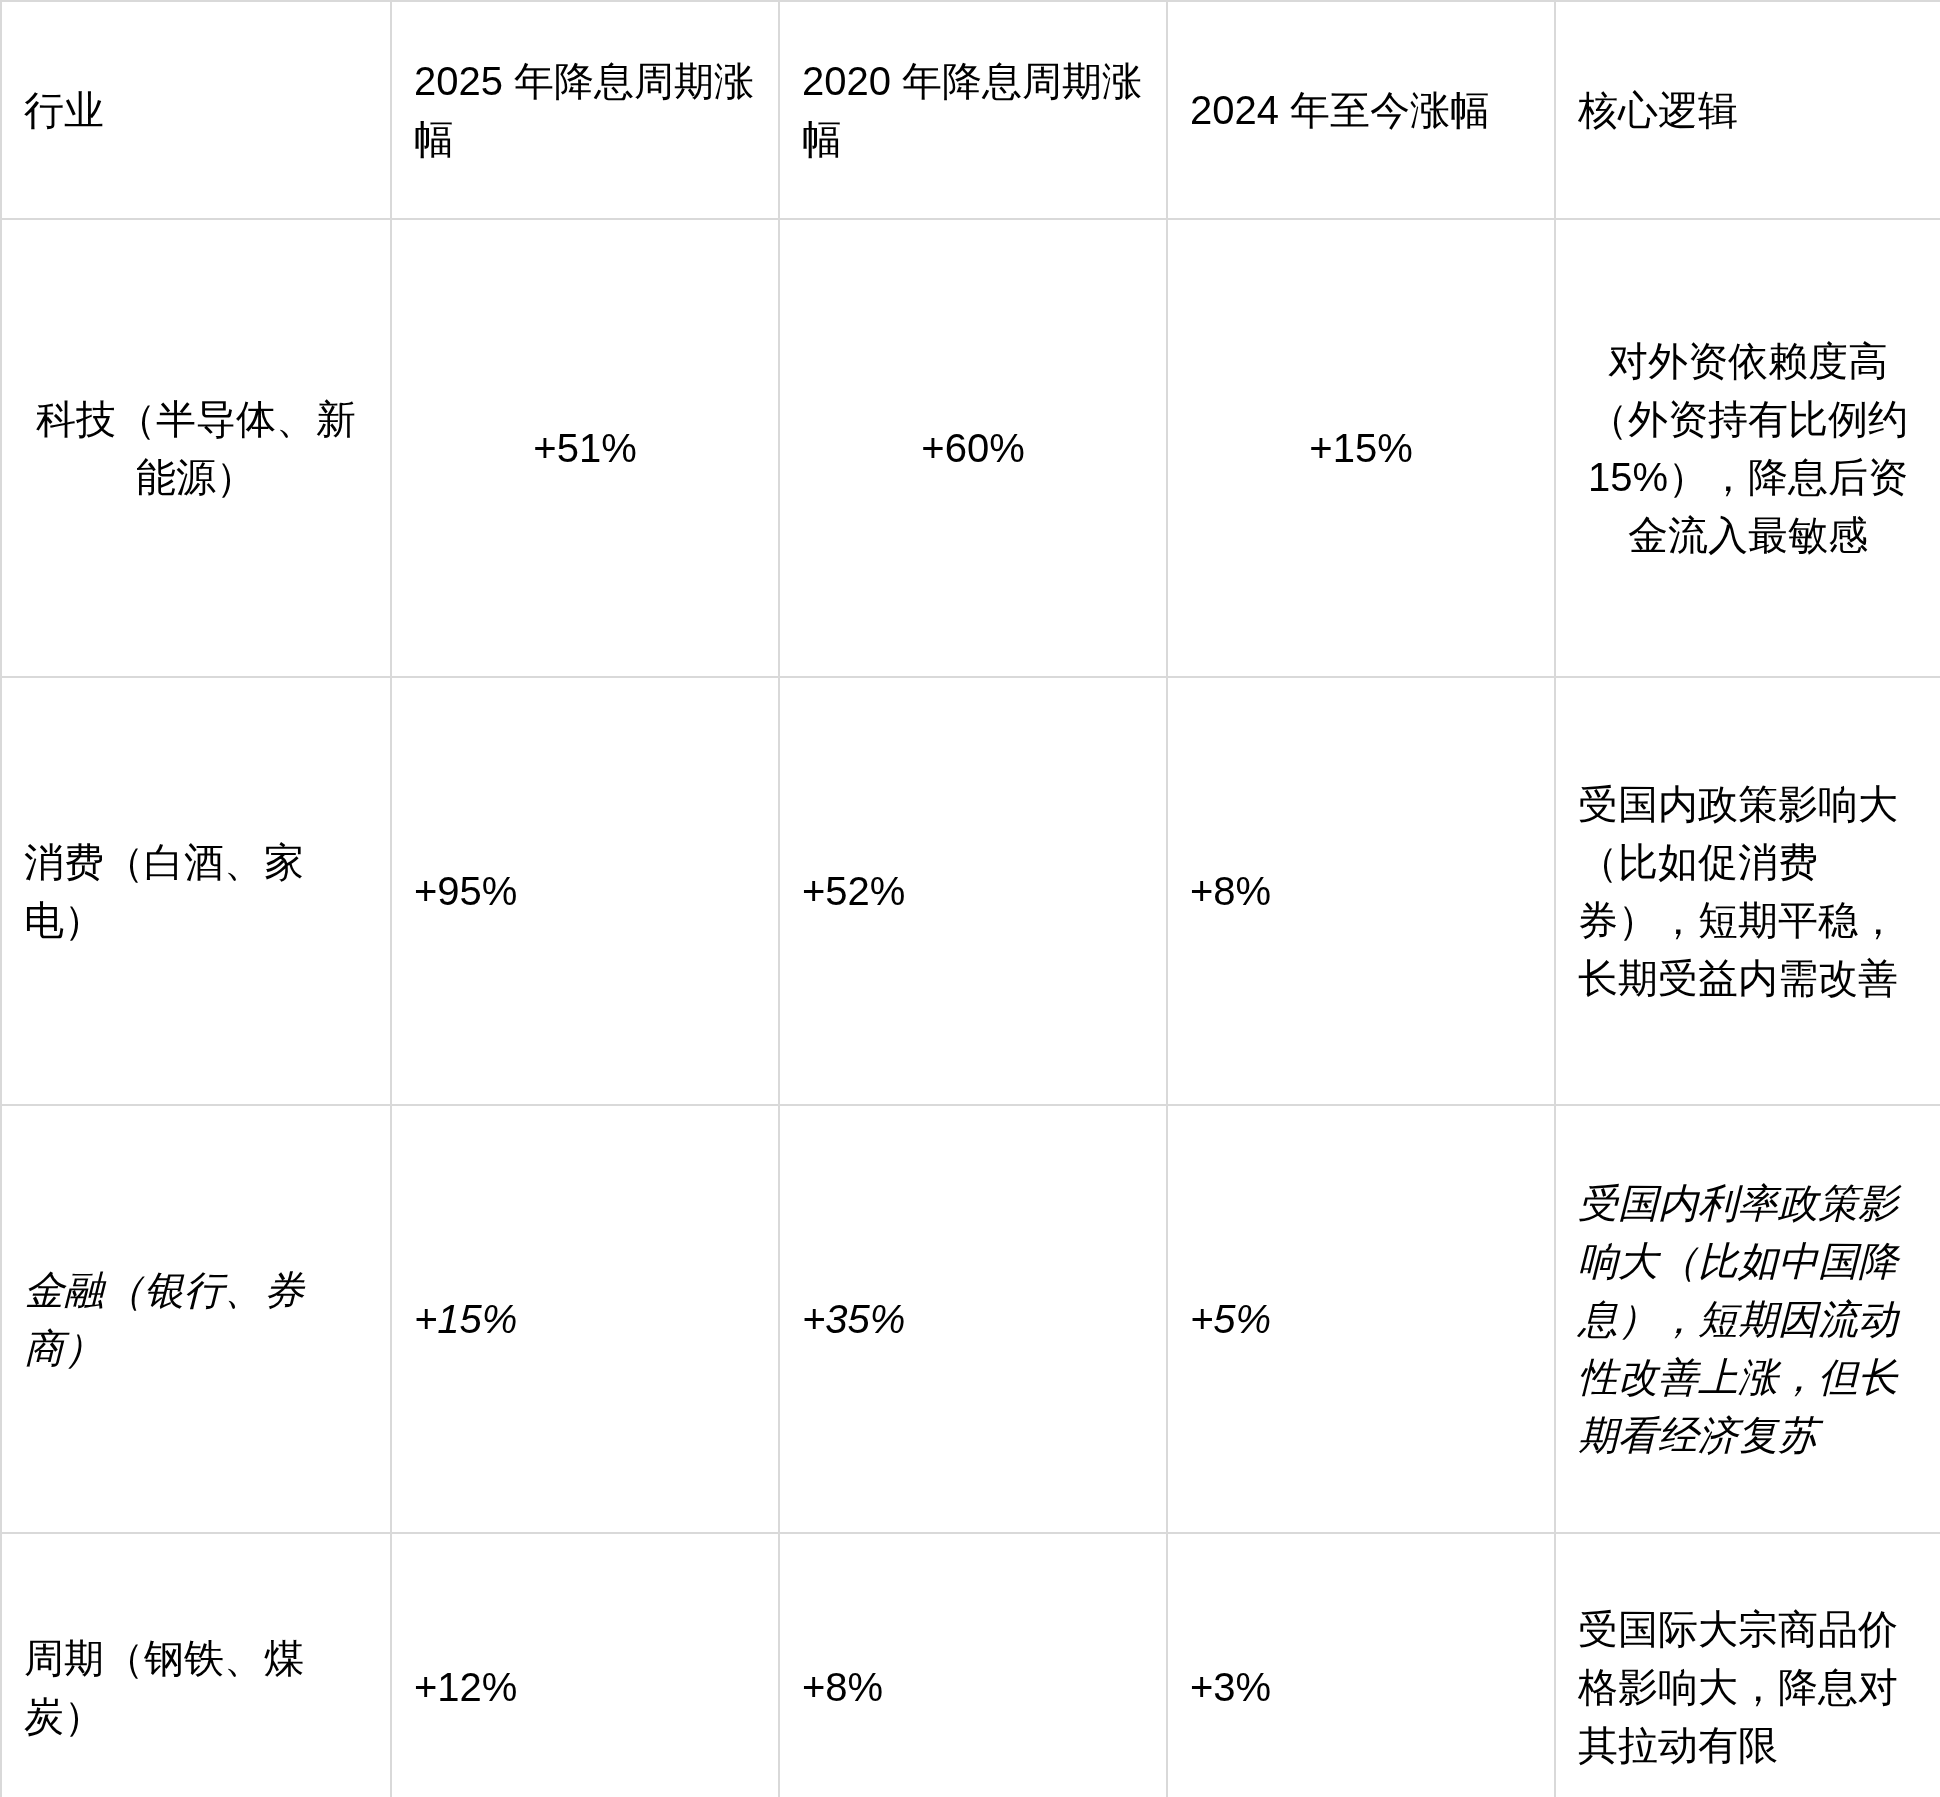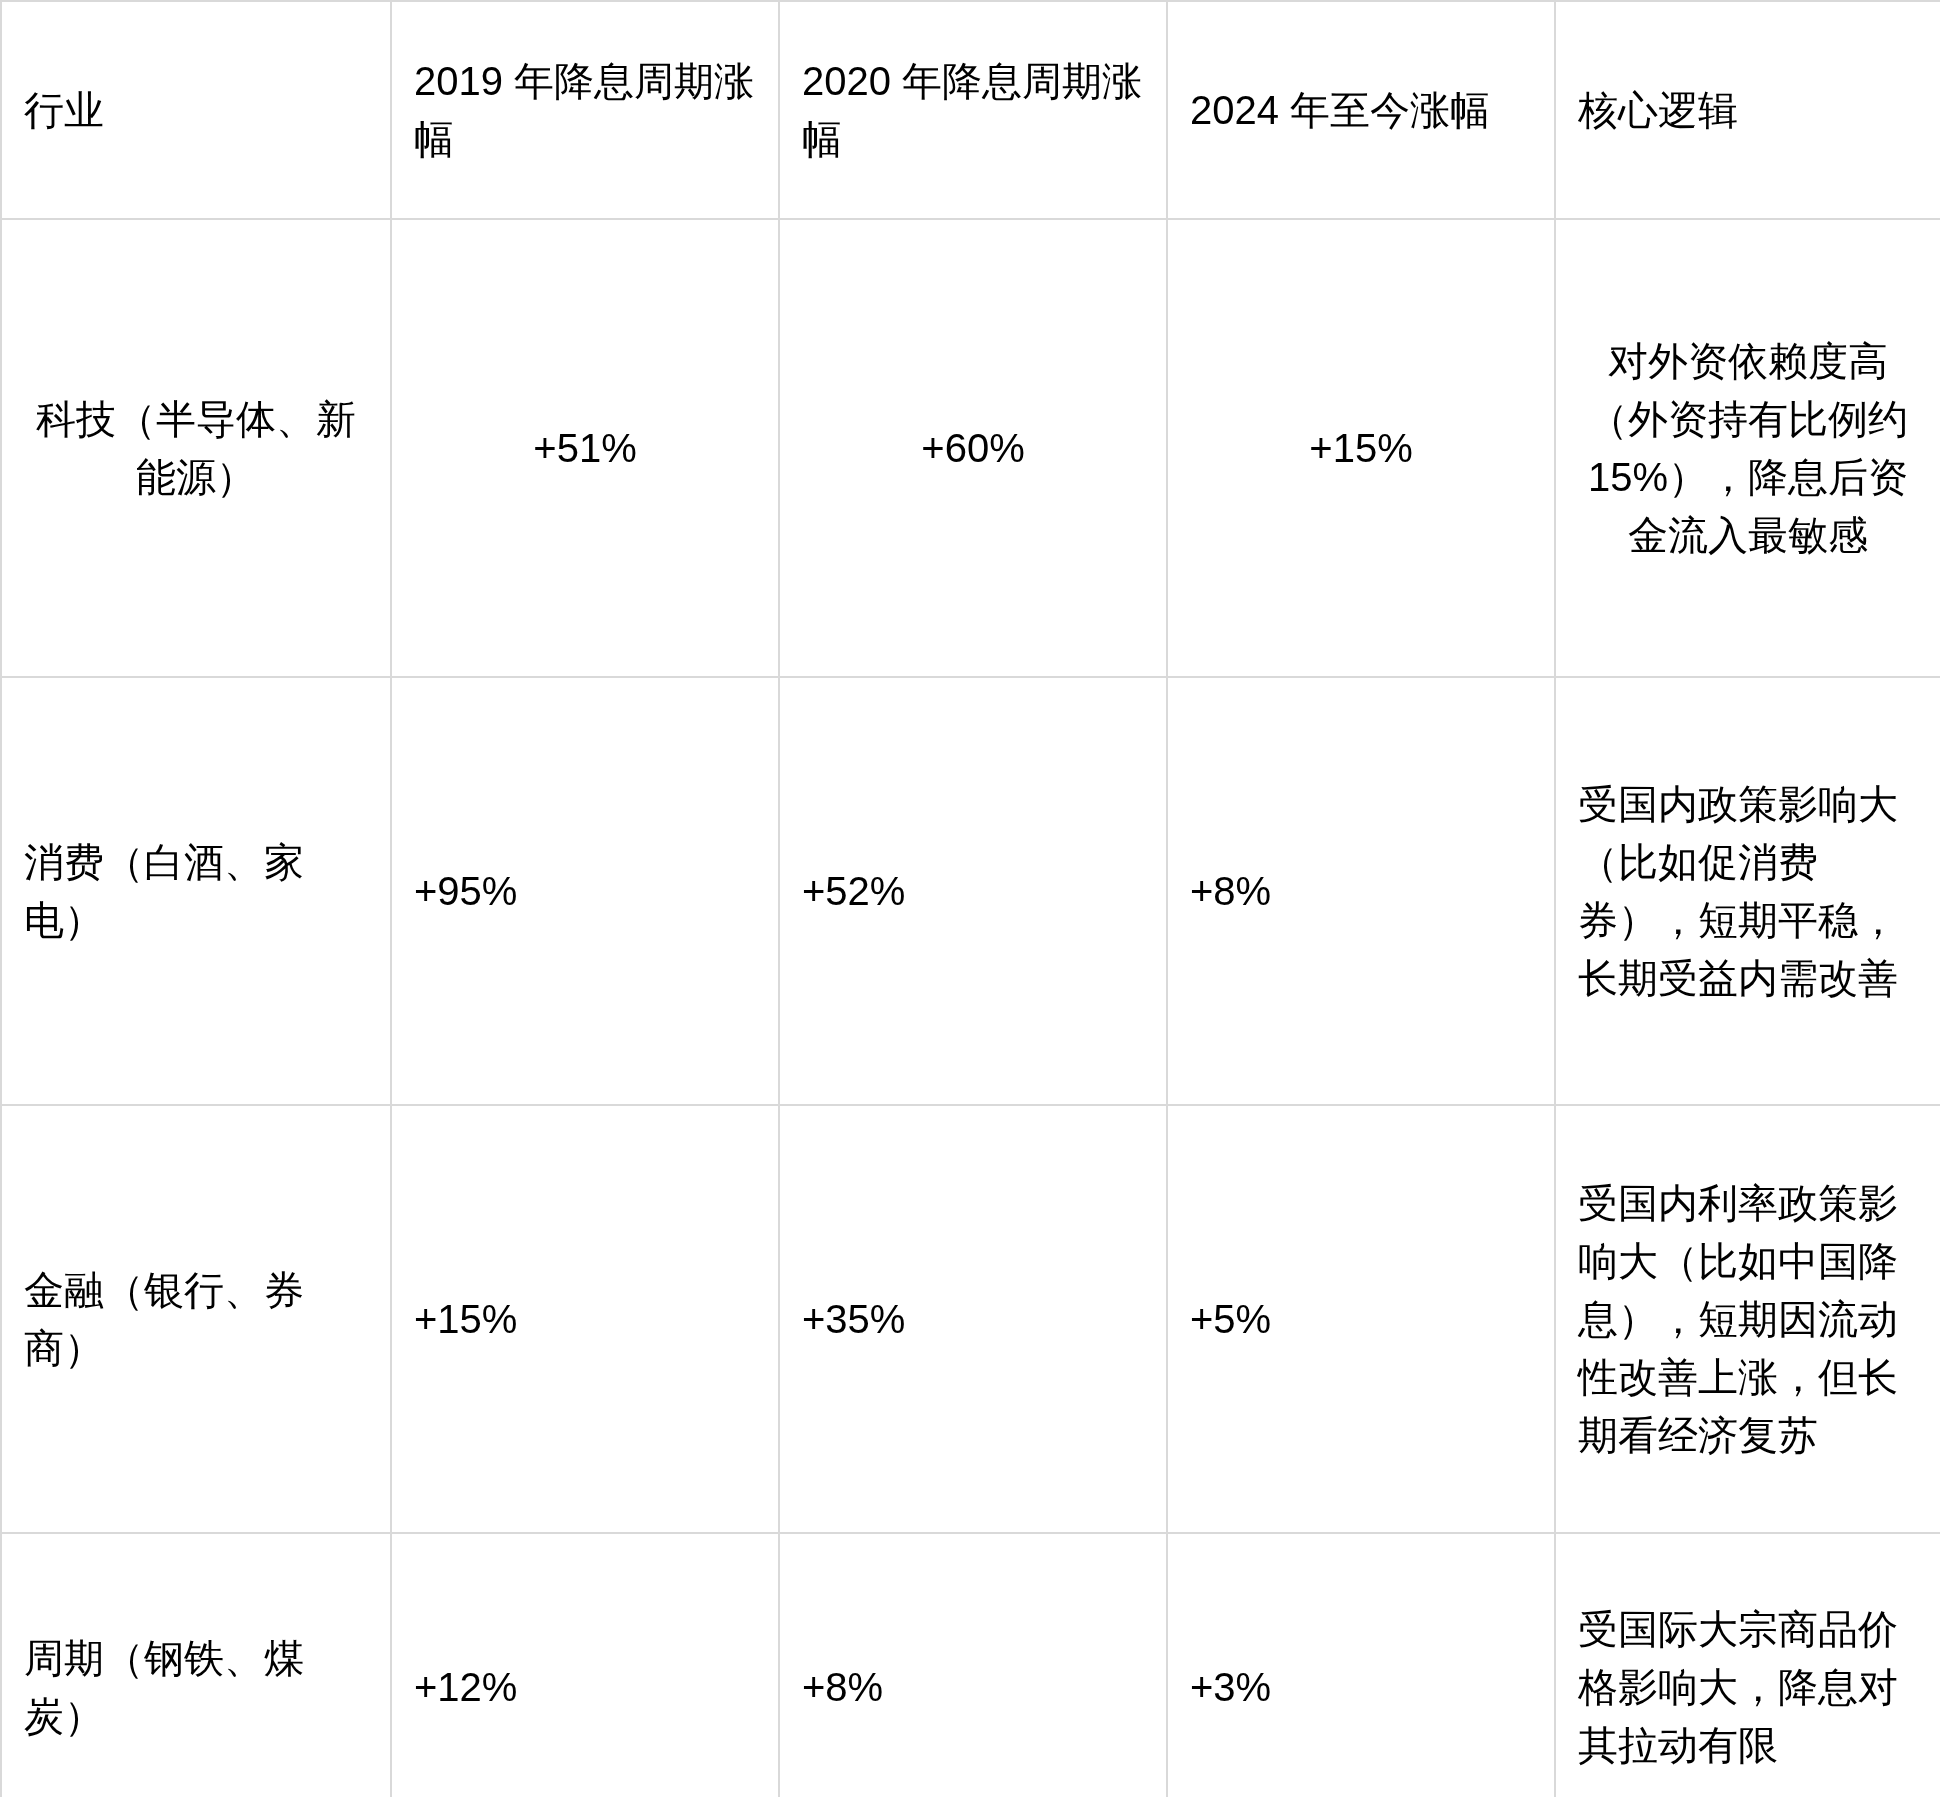--- a/index.html
+++ b/index.html
@@ -41,21 +41,21 @@
     line-height: 1.45;
     text-align: left;
     word-break: break-word;
   }
   table.comparison-table thead th {
     height: 180px;
   }
   table.comparison-table thead tr th:first-child { }
   table.comparison-table tbody tr.row-tech td { height: 420px; text-align: center; }
   table.comparison-table tbody tr.row-consumer td { height: 390px; margin-left: 12px; }
-  table.comparison-table tbody tr.row-finance td { height: 390px; }
+  table.comparison-table tbody tr.row-finance td { height: 390px; font-style: italic; }
   table.comparison-table tbody tr.row-cyclical td { height: 270px; }
 
   .cell-num {
     white-space: nowrap;
   }
   .logic-cell {
     font-size: 40px;
     line-height: 1.5;
   }
   .head-cell {
@@ -74,21 +74,21 @@
     <colgroup>
       <col class="c-industry">
       <col class="c-y2019">
       <col class="c-y2020">
       <col class="c-y2024">
       <col class="c-logic">
     </colgroup>
     <thead>
       <tr>
         <th class="head-cell">行业</th>
-        <th class="head-cell">2019 年降息周期涨幅</th>
+        <th class="head-cell">2025 年降息周期涨幅</th>
         <th class="head-cell">2020 年降息周期涨幅</th>
         <th class="head-cell">2024 年至今涨幅</th>
         <th class="head-cell">核心逻辑</th>
       </tr>
     </thead>
     <tbody>
       <tr class="row-tech">
         <td>科技（半导体、新能源）</td>
         <td class="cell-num">+51%</td>
         <td class="cell-num">+60%</td>

